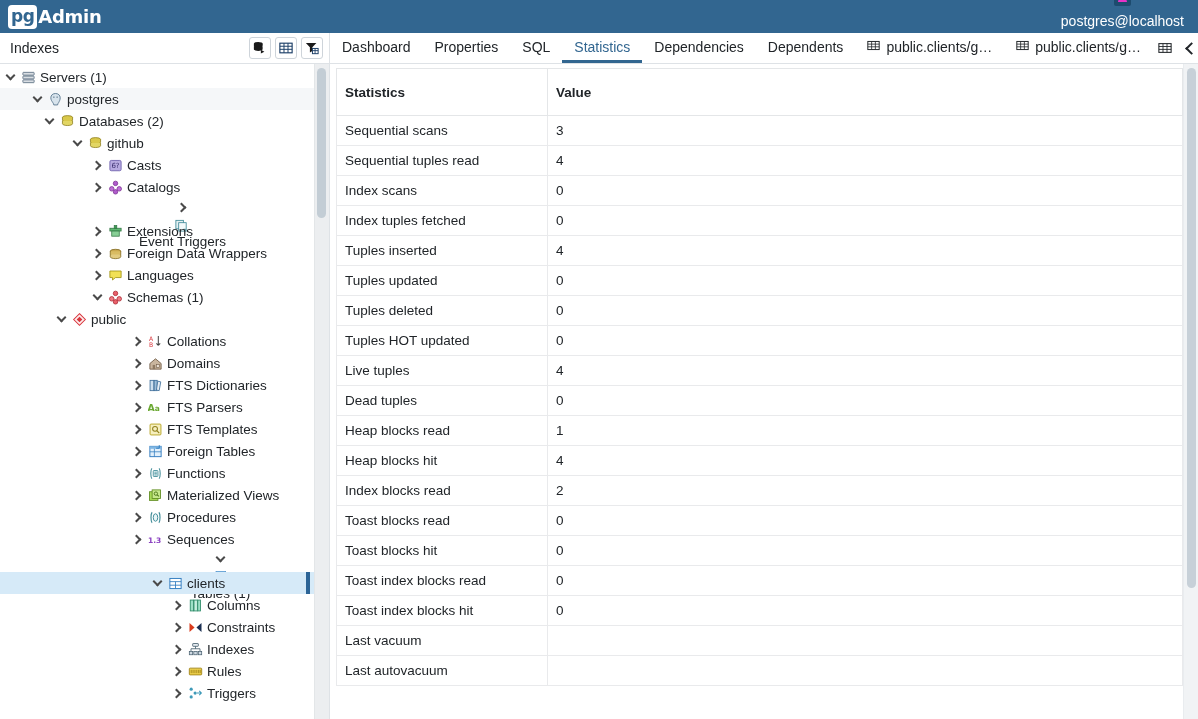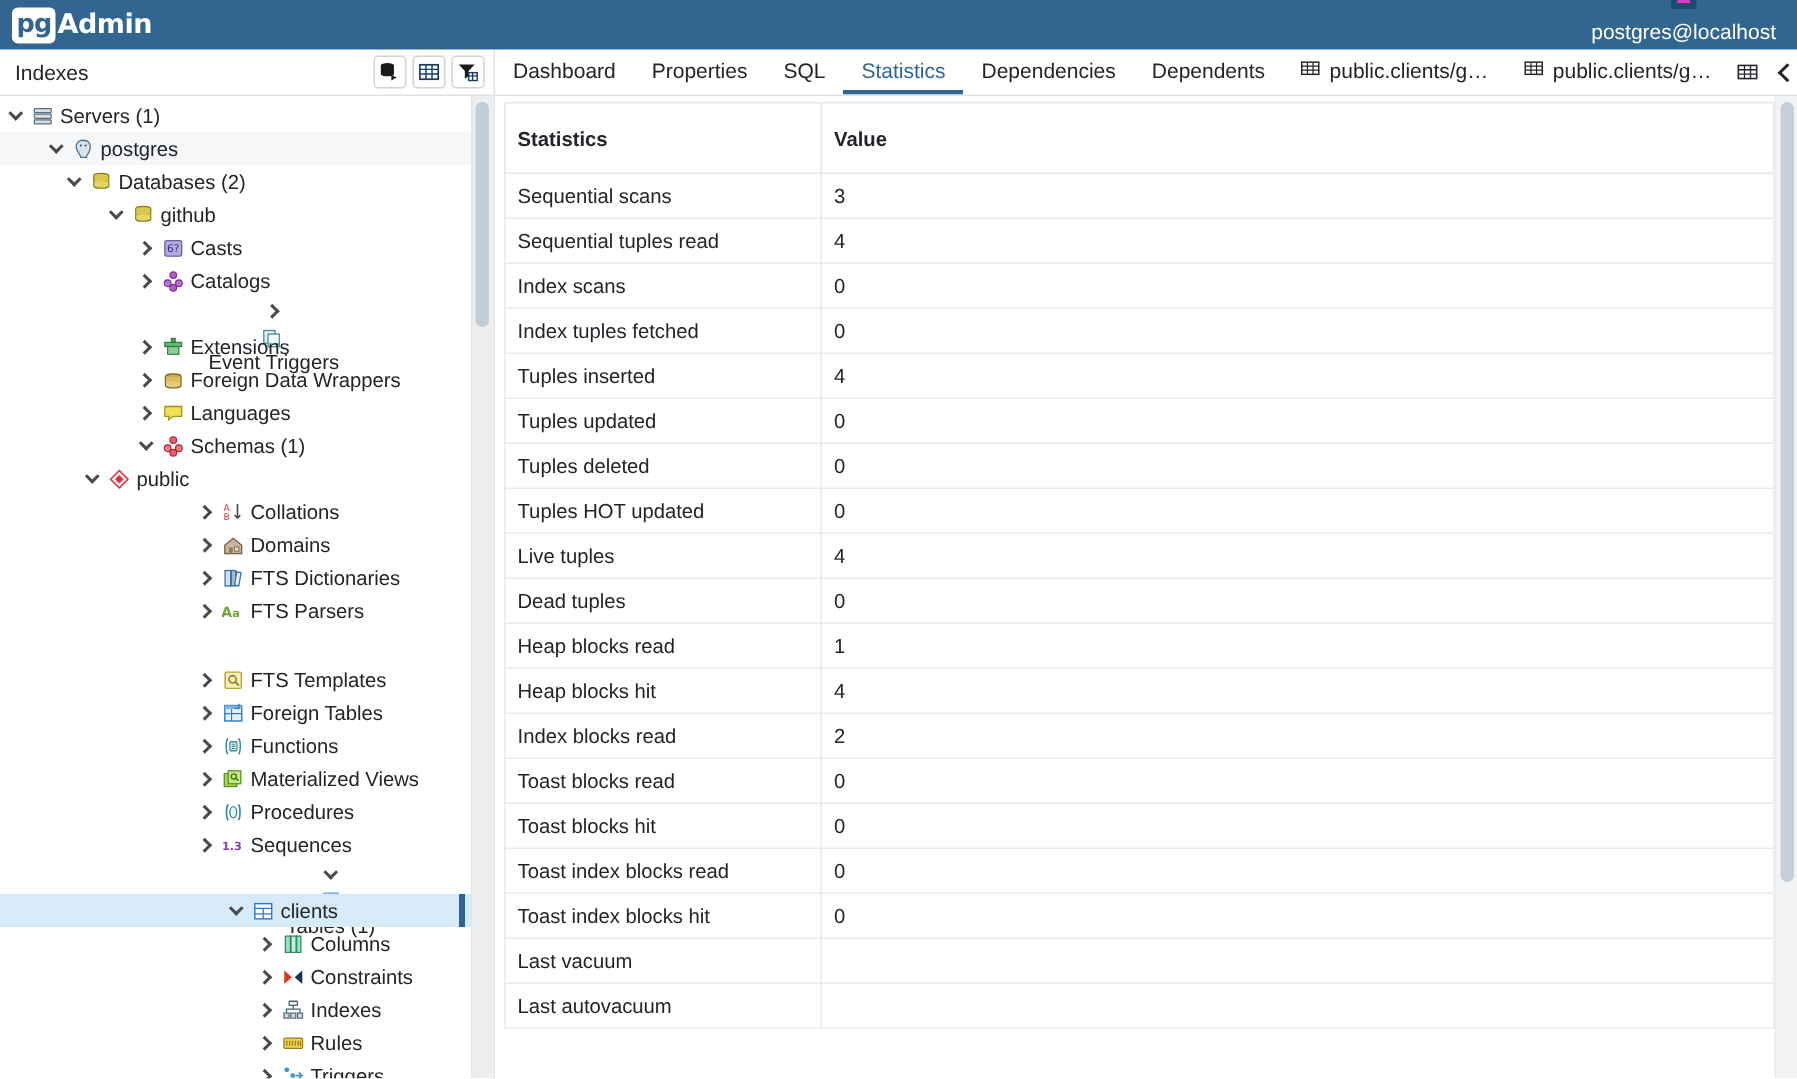--- a/index.html
+++ b/index.html
@@ -466,21 +466,21 @@
               <span class="tw closed"></span>
             </span>
             <span class="node-icon">
               <svg width="15" height="15" viewBox="0 0 16 16">
                 <text x="-0.5" y="12" font-size="10" fill="#6aa832" font-family="DejaVu Sans" font-weight="bold">A</text>
                 <text x="7.2" y="12" font-size="8" fill="#6aa832" font-family="DejaVu Sans" font-weight="bold">a</text>
               </svg>
             </span>
             <span class="node-label">FTS Parsers</span>
           </div>
-          <div class="tree-node" style="padding-left: 128px; margin-top: 24px;">
+          <div class="tree-node" style="padding-left: 128px;">
             <span class="twisty">
               <span class="tw closed"></span>
             </span>
             <span class="node-icon">
               <svg width="15" height="15" viewBox="0 0 16 16">
                 <rect x="2.2" y="2.2" width="11.6" height="11.6" rx="1" fill="#f6efbf" stroke="#b8a526" stroke-width="1"></rect>
                 <circle cx="7.5" cy="7.3" r="2.6" fill="none" stroke="#8f7f1c" stroke-width="1.1"></circle>
                 <path d="M9.4 9.2 12 11.8" stroke="#8f7f1c" stroke-width="1.3"></path>
               </svg>
             </span>

